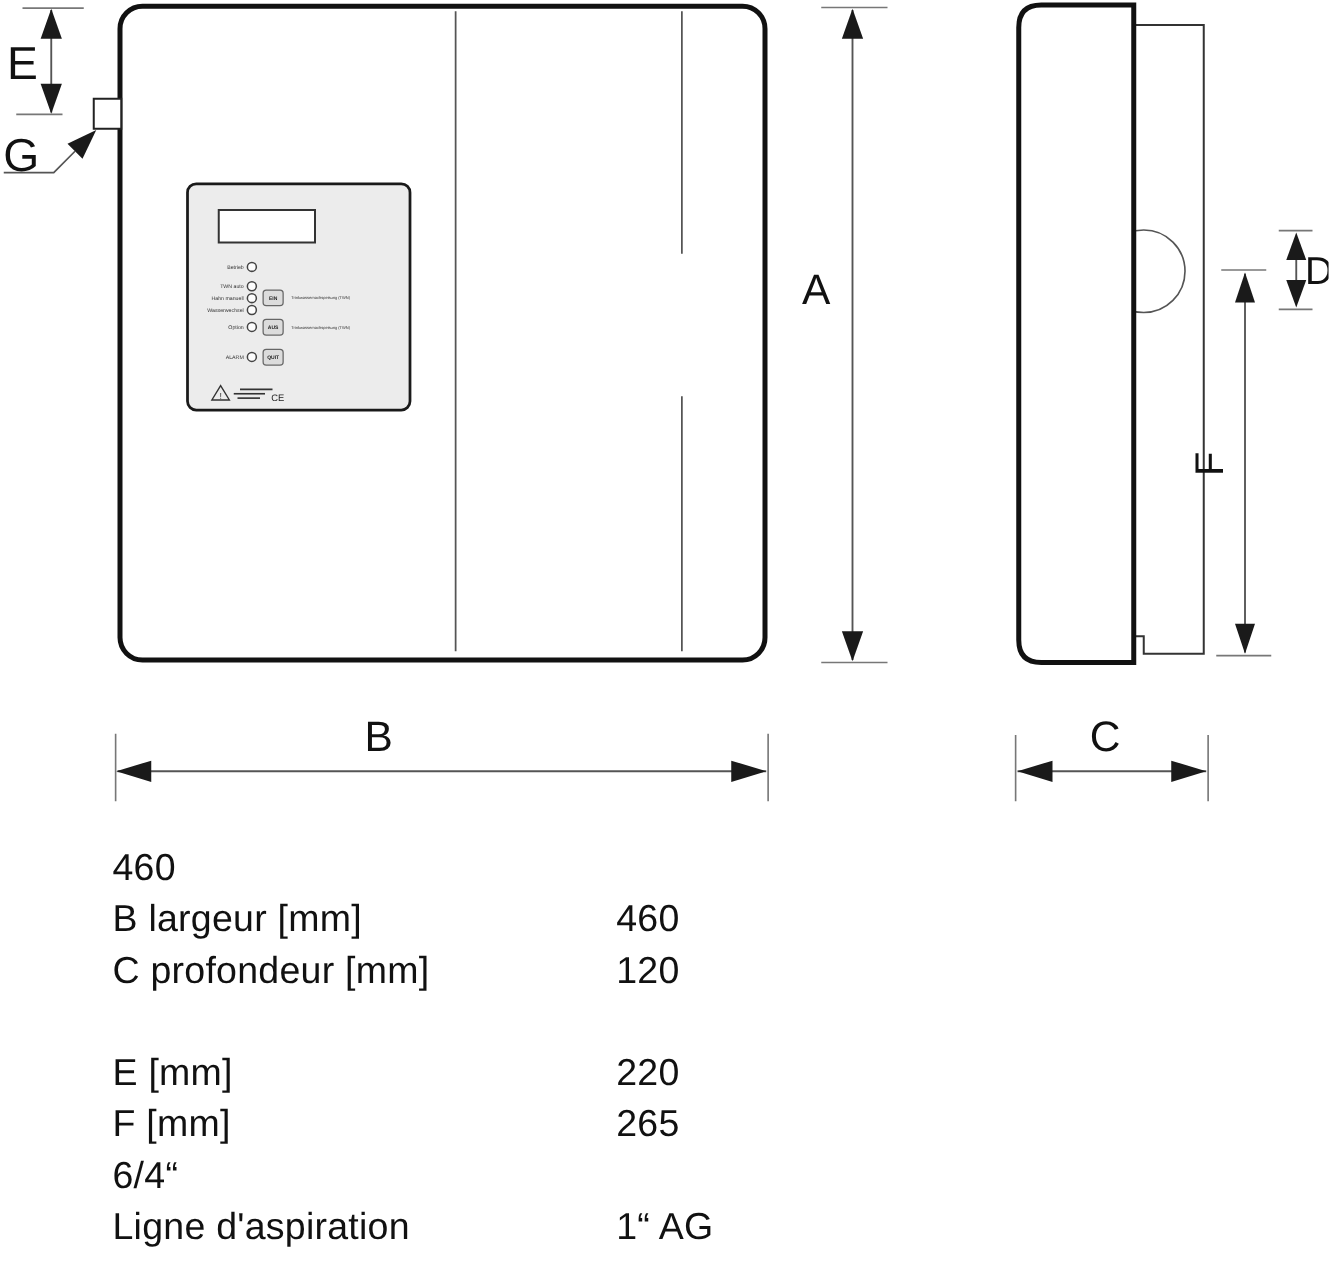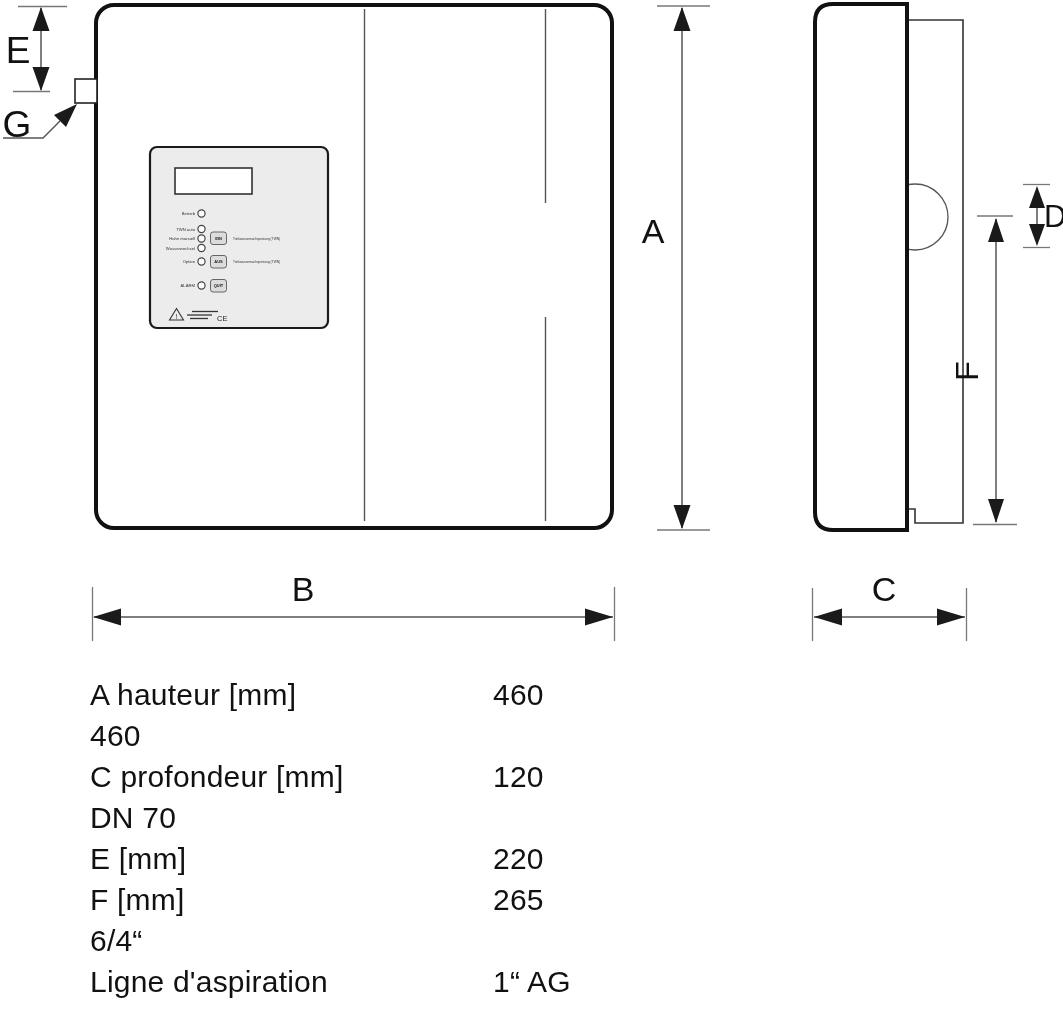--- a/index.html
+++ b/index.html
@@ -138,32 +138,31 @@
 
   <g>
     <polyline points="3,138 43,138 60,121" fill="none" stroke="#555" stroke-width="1.4"></polyline>
     <path d="M77,104 L66,127 L54,115 Z" fill="#1a1a1a"></path>
     <text x="17" y="137" font-size="37" text-anchor="middle" fill="#111">G</text>
   </g>
 </svg>
 
   <div class="spec-table">
     <div class="spec-row">
-      <span class="spec-label">A hauteur [mm]</span>
       <span class="spec-value">460</span>
     </div>
     <div class="spec-row">
+      <span class="spec-label">B largeur [mm]</span>
       <span class="spec-value">460</span>
     </div>
     <div class="spec-row">
       <span class="spec-label">C profondeur [mm]</span>
       <span class="spec-value">120</span>
     </div>
     <div class="spec-row">
-      <span class="spec-value">DN 70</span>
     </div>
     <div class="spec-row">
       <span class="spec-label">E [mm]</span>
       <span class="spec-value">220</span>
     </div>
     <div class="spec-row">
       <span class="spec-label">F [mm]</span>
       <span class="spec-value">265</span>
     </div>
     <div class="spec-row">

